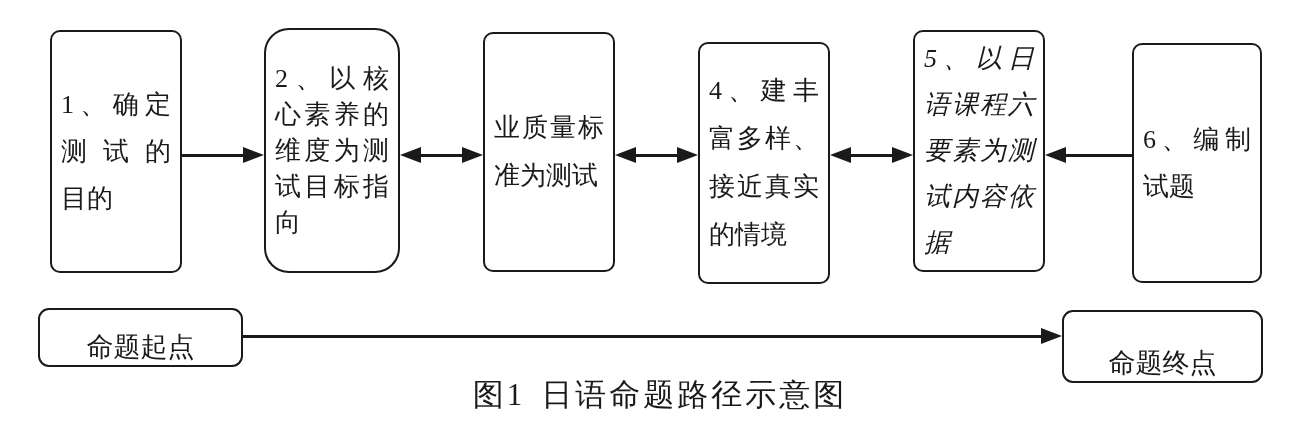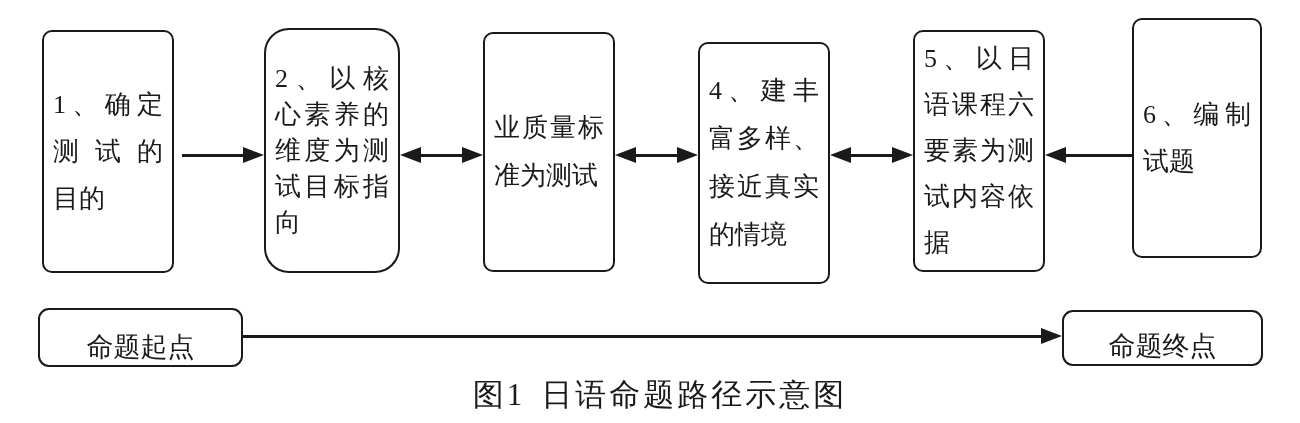--- a/index.html
+++ b/index.html
@@ -34,21 +34,21 @@
     line-height: 48px;
     text-align: left;
     text-align-last: justify;
     -moz-text-align-last: justify;
   }
   .fline:last-child {
     text-align-last: left;
     -moz-text-align-last: left;
   }
   .lh36 .fline { line-height: 36px; }
-  .lh46 .fline { line-height: 46px; }
+  .lh46 .fline { line-height: 46px; font-style: italic; }
   .lh47 .fline { line-height: 47px; }
   
   .arrow {
     position: absolute;
     height: 16px;
     display: flex;
     align-items: center;
   }
   .shaft {
     flex: 1 1 auto;
@@ -90,21 +90,21 @@
     white-space: nowrap;
     display: flex;
   }
   .caption .fig { margin-right: 16px; }
 </style>
 </head>
 <body>
 
 <div class="canvas">
 
-  <div class="fbox lh47" style="left:42px; top:30px; width:132px; height:243px;">
+  <div class="fbox lh47" style="left:50px; top:30px; width:132px; height:243px;">
     <span class="fline">1、确定</span>
     <span class="fline">测试的</span>
     <span class="fline">目的</span>
   </div>
 
   <div class="arrow" style="left:182px; top:147px; width:82px;">
     <span class="shaft"></span>
     <span class="head-r"></span>
   </div>
 
@@ -152,35 +152,35 @@
     <span class="fline">要素为测</span>
     <span class="fline">试内容依</span>
     <span class="fline">据</span>
   </div>
 
   <div class="arrow" style="left:1045px; top:147px; width:87px;">
     <span class="head-l"></span>
     <span class="shaft"></span>
   </div>
 
-  <div class="fbox lh47" style="left:1132px; top:18px; width:130px; height:240px;">
+  <div class="fbox lh47" style="left:1132px; top:43px; width:130px; height:240px;">
     <span class="fline">6、编制</span>
     <span class="fline">试题</span>
   </div>
 
   <div class="pill" style="left:38px; top:308px; width:205px; height:59px;">
     <span>命题起点</span>
   </div>
 
   <div class="arrow" style="left:243px; top:328px; width:819px;">
     <span class="shaft"></span>
     <span class="head-r"></span>
   </div>
 
-  <div class="pill" style="left:1062px; top:310px; width:201px; height:56px;">
+  <div class="pill" style="left:1062px; top:310px; width:201px; height:73px;">
     <span>命题终点</span>
   </div>
 
   <div class="caption">
     <span class="fig">图1</span>
     <span>日语命题路径示意图</span>
   </div>
 
 </div>
 

